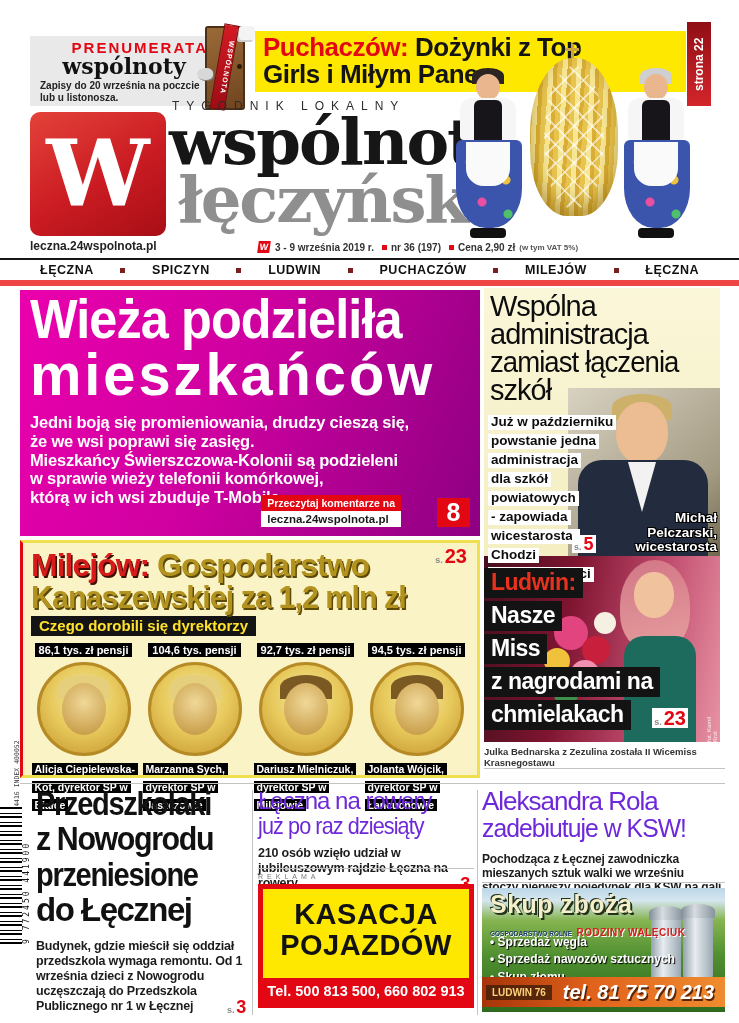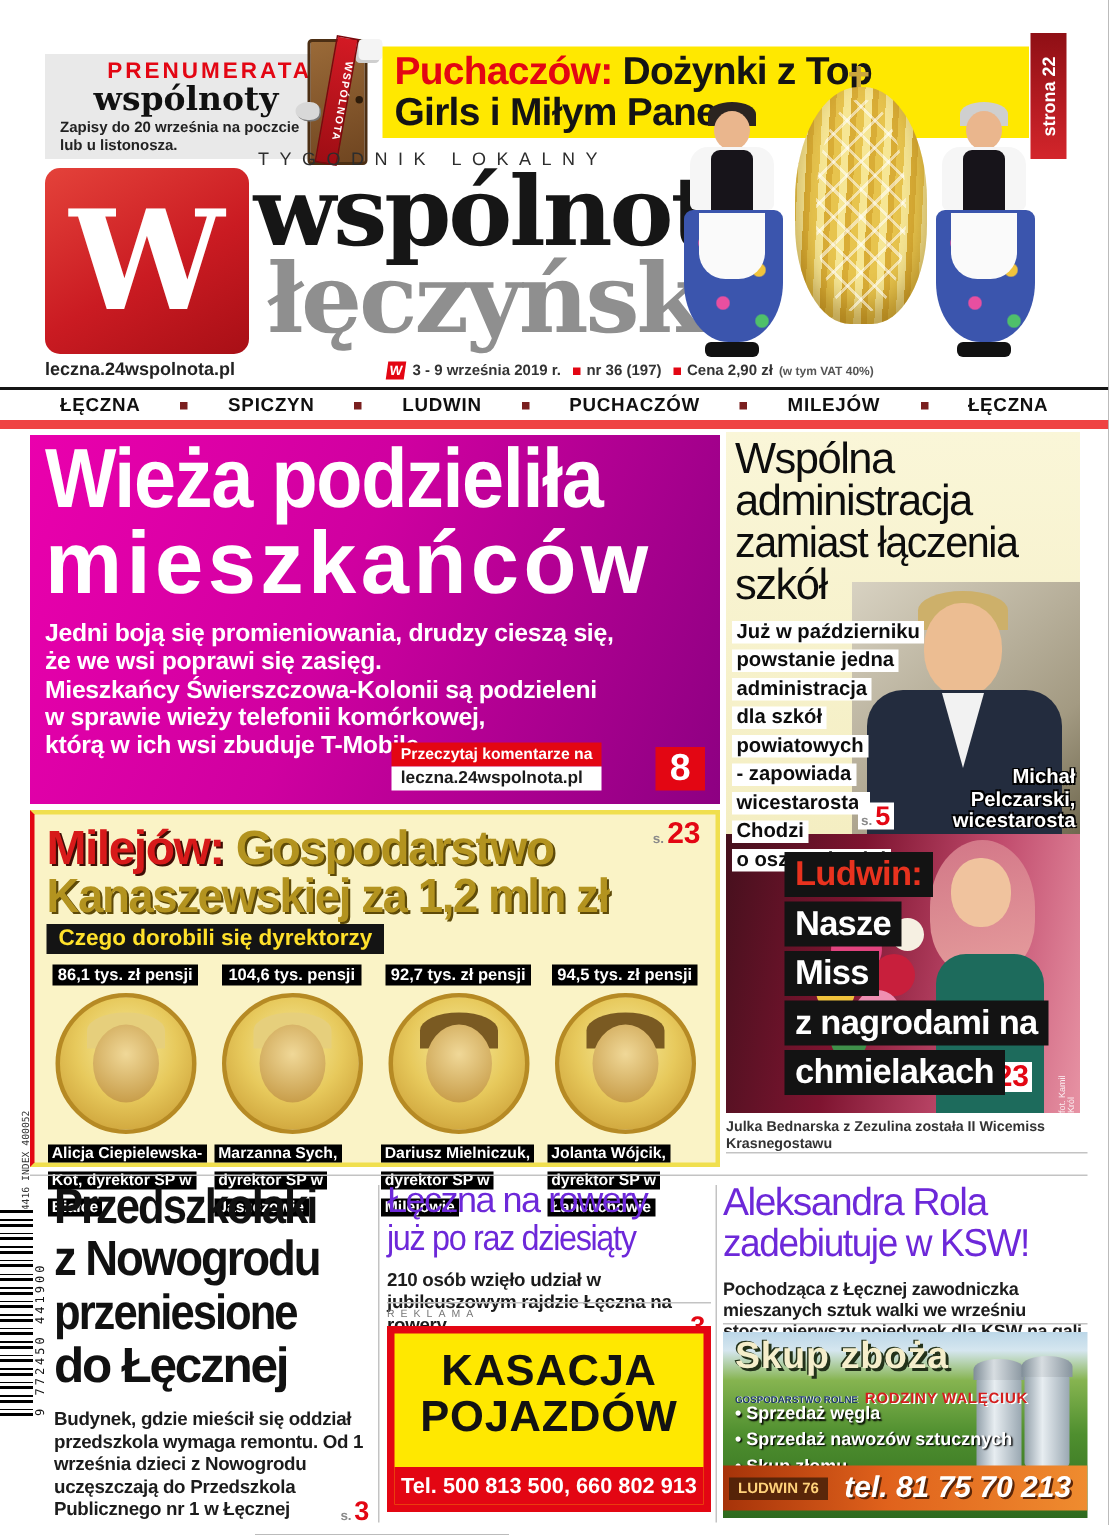--- a/index.html
+++ b/index.html
@@ -142,21 +142,21 @@
   
   .ludwin{left:484px;top:556px;width:236px;height:212px;}
   .lud-photo{position:absolute;left:0;top:0;width:236px;height:186px;overflow:hidden;
     background:linear-gradient(100deg,#45101d 0%,#7e1430 35%,#c04a6c 68%,#e793a4 100%);}
   .lud-girl-face{position:absolute;left:150px;top:16px;width:40px;height:46px;background:#f0c39e;border-radius:48%;}
   .lud-girl-hair{position:absolute;left:136px;top:4px;width:70px;height:90px;border-radius:50% 50% 40% 40%;
     background:linear-gradient(#d77f8d,#e8a3a0);z-index:-0;opacity:.9;}
   .lud-girl-dress{position:absolute;left:140px;top:80px;width:72px;height:106px;border-radius:20px 20px 0 0;background:#1d6b5c;}
   .lud-flower{position:absolute;border-radius:50%;}
   .lud-chips{position:absolute;left:0;top:12px;z-index:3;}
-  .lud-chipline{margin-bottom:3px;margin-left:39px;}
+  .lud-chipline{margin-bottom:3px;}
   .lud-chip{display:inline-block;background:#131313;color:#fff;font-size:23px;font-weight:bold;
             letter-spacing:-0.5px;padding:1px 7px 2px;}
   .lud-loc{color:#e8321e;}
   .lud-sref{position:absolute;right:32px;top:152px;}
   .lud-sref .sn{font-size:20px;}
   .lud-credit{position:absolute;right:2px;top:150px;font-size:6px;color:#fff;writing-mode:vertical-rl;transform:rotate(180deg);opacity:.85;}
   .lud-cap{position:absolute;left:0;top:190px;font-size:9.5px;font-weight:bold;color:#333;}
 
   
   .h-line{background:#c3c3c3;height:1px;}
@@ -253,21 +253,21 @@
   </div>
 
   <div class="abs website">leczna.24wspolnota.pl</div>
   <div class="abs issuerow">
     <span class="minilogo">W</span>
     <span class="seg">3 - 9 września 2019 r.</span>
     <span class="sep"></span>
     <span class="seg">nr 36 (197)</span>
     <span class="sep"></span>
     <span class="seg">Cena 2,90 zł</span>
-    <span class="seg" style="font-size:8px;color:#555;">(w tym VAT 40%)</span>
+    <span class="seg" style="font-size:8px;color:#555;">(w tym VAT 5%)</span>
   </div>
 
   <div class="abs nav">
     <span class="nav-item">ŁĘCZNA</span>
     <span class="nav-sep"></span>
     <span class="nav-item">SPICZYN</span>
     <span class="nav-sep"></span>
     <span class="nav-item">LUDWIN</span>
     <span class="nav-sep"></span>
     <span class="nav-item">PUCHACZÓW</span>

